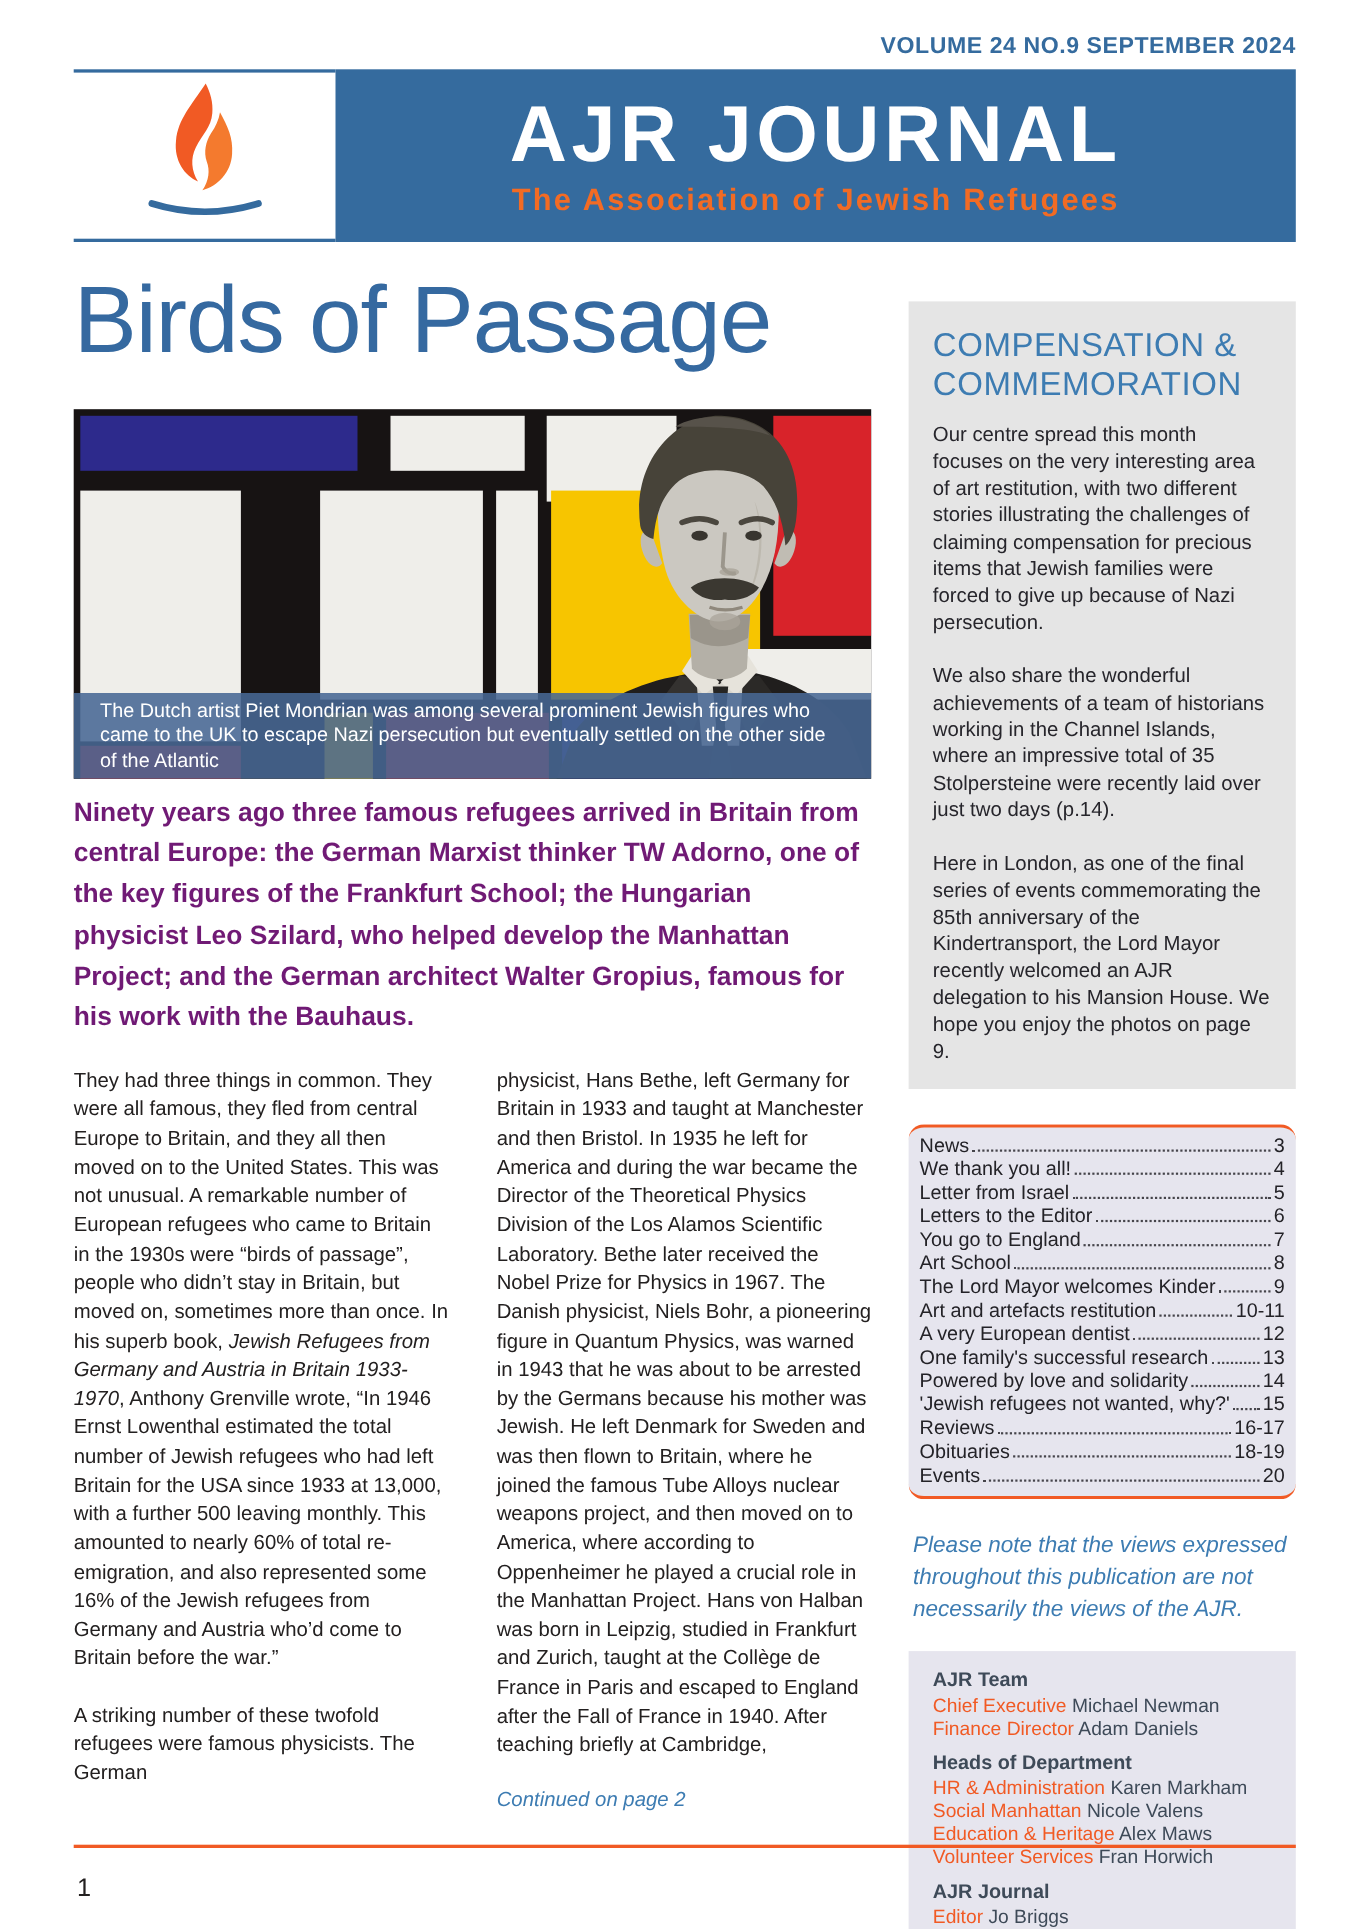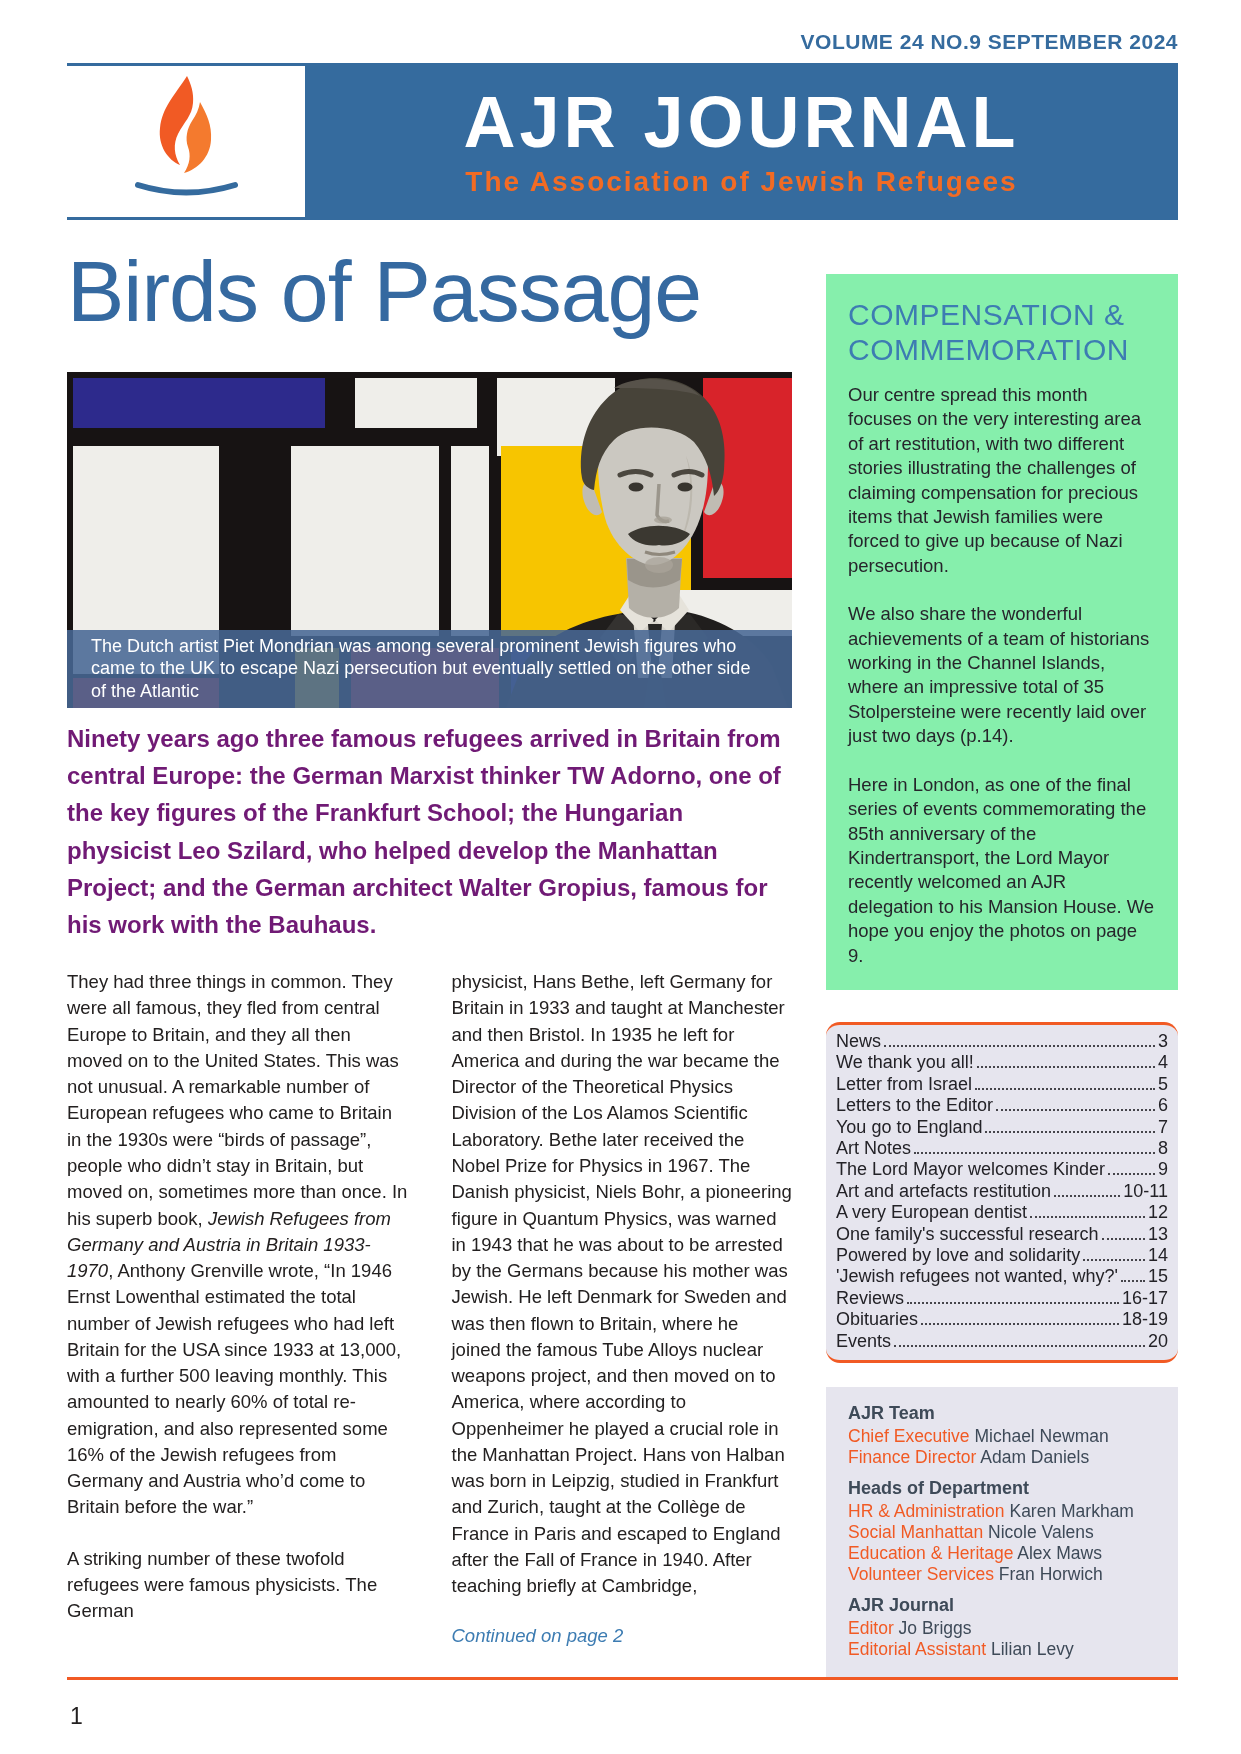--- a/index.html
+++ b/index.html
@@ -47,21 +47,21 @@
     font-size:24px; line-height:1.55; width:725px;
   }
   .cols { display:flex; gap:44px; margin-top:26px; }
   .col { width:342px; color:#232020; font-size:18.5px; line-height:1.42; }
   .col p.para { margin:0 0 25px 0; }
   .col .it { font-style:italic; }
   .col p.continued { color:#3d7cb2; font-style:italic; margin-top:-2px; }
 
   
   .sidebar { position:absolute; right:0; top:26px; width:352px; }
-  .feature-box { background:#86efac; padding:24px 22px 20px; }
+  .feature-box { background:#e5e5e5; padding:24px 22px 20px; }
   .feature-title { color:#3d7cb2; font-size:30px; line-height:1.15; letter-spacing:.5px; margin-bottom:16px; }
   .feature-box p { margin:0 0 24px 0; color:#26252b; font-size:18.5px; line-height:1.32; }
   .feature-box p:last-child { margin-bottom:2px; }
 
   .toc {
     margin-top:32px; background:#e6e5ee; padding:6px 10px 8px;
     border-top:3px solid #f15a24; border-bottom:3px solid #f15a24;border-radius:14px;
   }
   .toc-row { display:flex; align-items:baseline; font-size:18px; line-height:21.4px; color:#232227; }
   .toc-label { white-space:nowrap; }
@@ -199,21 +199,21 @@
               <span class="toc-label">Letters to the Editor</span>
               <span class="toc-dots"></span>
               <span class="toc-page">6</span>
             </div>
             <div class="toc-row">
               <span class="toc-label">You go to England</span>
               <span class="toc-dots"></span>
               <span class="toc-page">7</span>
             </div>
             <div class="toc-row">
-              <span class="toc-label">Art Notes</span>
+              <span class="toc-label">Art School</span>
               <span class="toc-dots"></span>
               <span class="toc-page">8</span>
             </div>
             <div class="toc-row">
               <span class="toc-label">The Lord Mayor welcomes Kinder</span>
               <span class="toc-dots"></span>
               <span class="toc-page">9</span>
             </div>
             <div class="toc-row">
               <span class="toc-label">Art and artefacts restitution</span>
@@ -250,20 +250,21 @@
               <span class="toc-dots"></span>
               <span class="toc-page">18-19</span>
             </div>
             <div class="toc-row">
               <span class="toc-label">Events</span>
               <span class="toc-dots"></span>
               <span class="toc-page">20</span>
             </div>
           </div>
 
+        <div class="disclaimer">Please note that the views expressed throughout this publication are not necessarily the views of the AJR.</div>
 
         <div class="team-box">
             <div class="team-h">AJR Team</div>
             <div class="team-row"><span class="team-label">Chief Executive</span> Michael Newman</div>
             <div class="team-row"><span class="team-label">Finance Director</span> Adam Daniels</div>
             <div class="team-h">Heads of Department</div>
             <div class="team-row"><span class="team-label">HR &amp; Administration</span> Karen Markham</div>
             <div class="team-row"><span class="team-label">Social Manhattan</span> Nicole Valens</div>
             <div class="team-row"><span class="team-label">Education &amp; Heritage</span> Alex Maws</div>
             <div class="team-row"><span class="team-label">Volunteer Services</span> Fran Horwich</div>

